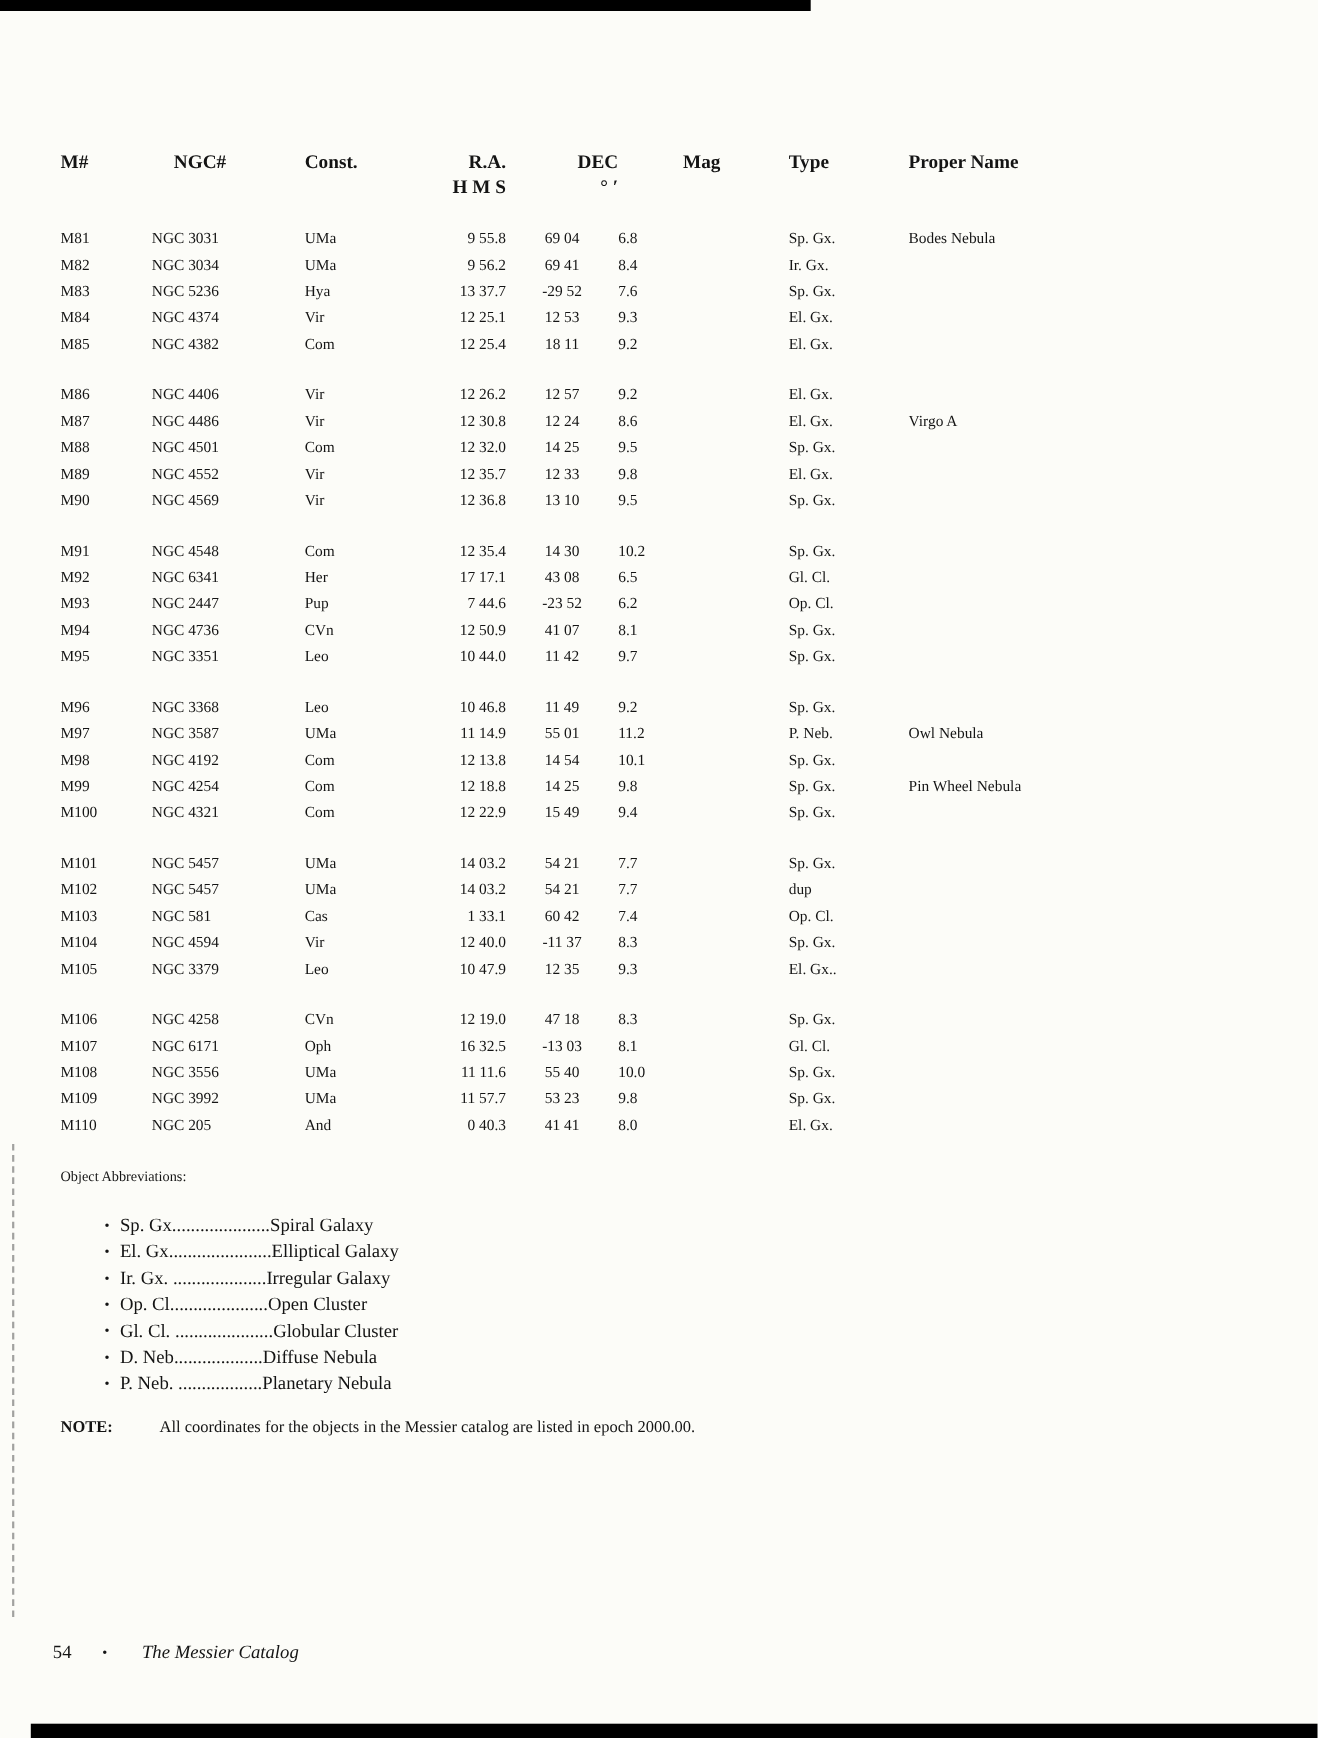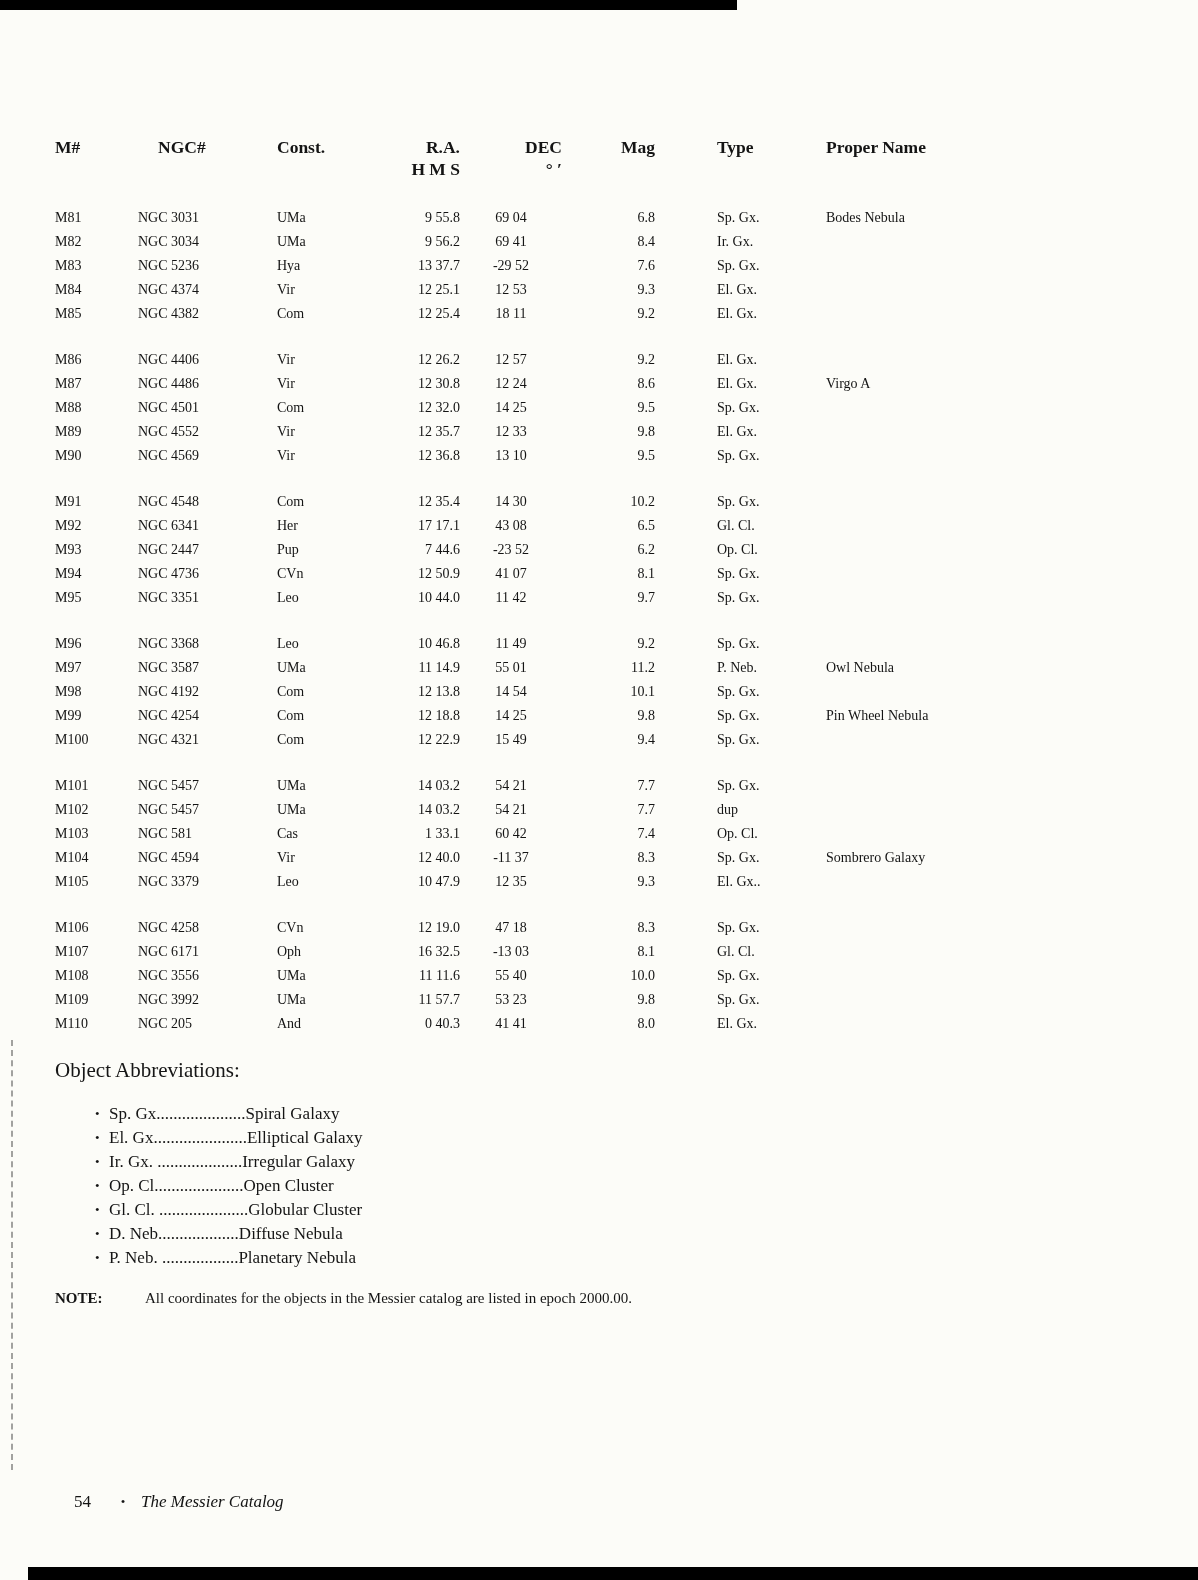--- a/index.html
+++ b/index.html
@@ -28,47 +28,47 @@
   }
   .content { padding:136px 40px 0 55px; }
 
   .grid {
     display:grid;
     grid-template-columns:83px 139px 113px 70px 102px 93px 171px 1fr;
   }
   .cell { white-space:pre; overflow:hidden; }
   .c4 { text-align:right; }
   .c5 { text-align:center; }
-  .c6 { text-align:right; }
+  .c6 { }
   .c7 { padding-left:62px; }
 
   .thead { font-weight:bold; font-size:17.5px; }
   .thead .hrow { height:22px; line-height:22px; }
   .h-ngc { padding-left:20px; }
   .h-ra  { text-align:right; }
   .h-dec { text-align:right; padding-left:28px; }
   .h-mag { text-align:right; }
   .h-type{ padding-left:62px; }
 
   .tbody { margin-top:26px; font-size:14px; }
   .row-group { margin-bottom:22px; }
   .trow { height:24px; line-height:24px; }
 
   .abbrev-section { margin-top:10px; }
-  .abbrev-heading { font-size:21px; line-height:24px; color:#161616; }
+  .abbrev-heading { font-size:13px; line-height:24px; color:#161616; }
   .abbrev-list { margin-top:20px; padding-left:40px; font-size:17px; }
   .abbr-item { height:24px; line-height:24px; white-space:pre; }
   .abbr-bullet { display:inline-block; width:14px; font-size:13px; vertical-align:1px; }
 
   .note-line { margin-top:16px; font-size:15px; line-height:24px; }
   .note-label { font-weight:bold; display:inline-block; width:90px; }
 
   .footer {
-    position:absolute; left:60px; top:1490px;
-    font-size:17px; line-height:24px;text-align:center;
+    position:absolute; left:48px; top:1490px;
+    font-size:17px; line-height:24px;
   }
   .footer .page-num { display:inline-block; width:45px; }
   .footer .sep { display:inline-block; width:36px; font-size:13px; vertical-align:1px; }
   .footer .book-title { font-style:italic; }
 </style>
 </head>
 <body>
 
 <div class="page">
 
@@ -342,21 +342,20 @@
             <span class="cell c8"></span>
           </div>
           <div class="grid trow">
             <span class="cell c1">M104</span>
             <span class="cell c2">NGC 4594</span>
             <span class="cell c3">Vir</span>
             <span class="cell c4">12 40.0</span>
             <span class="cell c5">-11 37</span>
             <span class="cell c6">8.3</span>
             <span class="cell c7">Sp. Gx.</span>
-            <span class="cell c8">Sombrero Galaxy</span>
           </div>
           <div class="grid trow">
             <span class="cell c1">M105</span>
             <span class="cell c2">NGC 3379</span>
             <span class="cell c3">Leo</span>
             <span class="cell c4">10 47.9</span>
             <span class="cell c5">12 35</span>
             <span class="cell c6">9.3</span>
             <span class="cell c7">El. Gx..</span>
             <span class="cell c8"></span>

